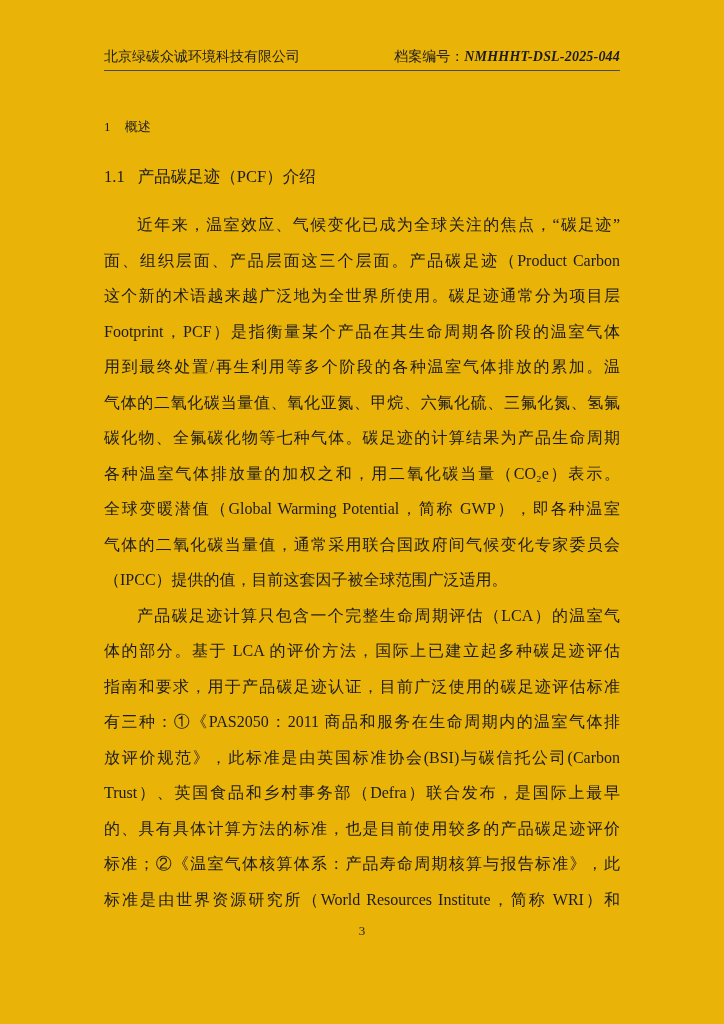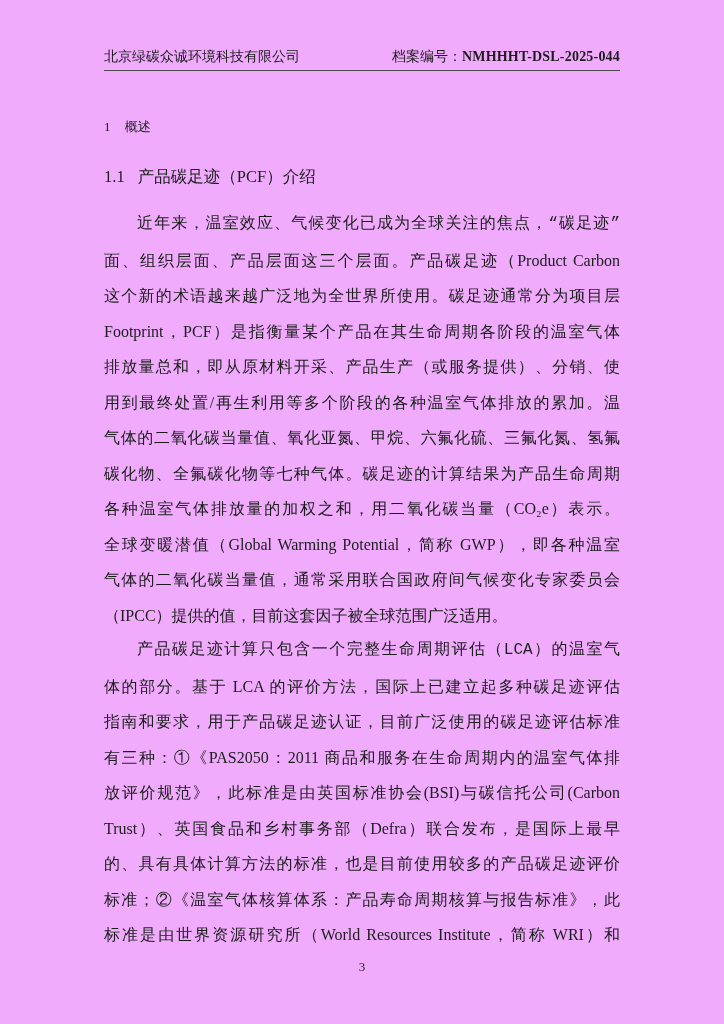--- a/index.html
+++ b/index.html
@@ -1,37 +1,37 @@
 <!DOCTYPE html>
 <html><head>
 <meta charset="utf-8">
 <style>
   html, body { margin: 0; padding: 0; background: #ffffff; }
   .page {
     position: relative;
     width: 724px;
     height: 1024px;
     margin: 0 auto;
-    background: #f0abfc;
+    background: #eab308;
     box-sizing: border-box;
     padding: 48px 104px 0 104px;
     font-family: "Liberation Serif", "DejaVu Serif", serif;
     color: #1c1c1c;
     overflow: hidden;
   }
   .doc-header {
     display: flex;
     justify-content: space-between;
     align-items: flex-end;
     font-size: 14px;
     line-height: 17px;
     padding-bottom: 5px;
     border-bottom: 1px solid #4a4a4a;
   }
-  .doc-header .file-value { font-weight: bold; letter-spacing: 0.2px; }
+  .doc-header .file-value { font-weight: bold; letter-spacing: 0.2px; font-style: italic; }
   .h1 {
     margin-top: 44px;
     font-size: 13px;
     line-height: 24px;
     font-weight: normal;
   }
   .h1 .num { margin-right: 1.1em; }
   .h2 {
     margin-top: 27px;
     font-size: 16.5px;
@@ -43,21 +43,21 @@
     margin-top: 19px;
     font-size: 16px;
     line-height: 35.5px;
   }
   .line {
     text-align: justify;
     text-align-last: justify;
     white-space: nowrap;
   }
   .line.no-justify { text-align-last: left; }
-  .line.indent { text-indent: 33px; font-family: Liberation Mono, monospace; }
+  .line.indent { text-indent: 33px; }
   .page-number {
     margin-top: 6px;
     text-align: center;
     font-size: 13px;
     line-height: 16px;
     color: #222;
   }
 </style>
 </head>
 <body>
@@ -75,21 +75,20 @@
 
   <div class="h2">
     <span class="num">1.1</span><span>产品碳足迹（PCF）介绍</span>
   </div>
 
   <div class="body-text">
       <div class="line indent">近年来，温室效应、气候变化已成为全球关注的焦点，“碳足迹”</div>
       <div class="line">面、组织层面、产品层面这三个层面。产品碳足迹（Product Carbon</div>
       <div class="line">这个新的术语越来越广泛地为全世界所使用。碳足迹通常分为项目层</div>
       <div class="line">Footprint，PCF）是指衡量某个产品在其生命周期各阶段的温室气体</div>
-      <div class="line">排放量总和，即从原材料开采、产品生产（或服务提供）、分销、使</div>
       <div class="line">用到最终处置/再生利用等多个阶段的各种温室气体排放的累加。温</div>
       <div class="line">气体的二氧化碳当量值、氧化亚氮、甲烷、六氟化硫、三氟化氮、氢氟</div>
       <div class="line">碳化物、全氟碳化物等七种气体。碳足迹的计算结果为产品生命周期</div>
       <div class="line">各种温室气体排放量的加权之和，用二氧化碳当量（CO₂e）表示。</div>
       <div class="line">全球变暖潜值（Global Warming Potential，简称 GWP），即各种温室</div>
       <div class="line">气体的二氧化碳当量值，通常采用联合国政府间气候变化专家委员会</div>
       <div class="line no-justify">（IPCC）提供的值，目前这套因子被全球范围广泛适用。</div>
       <div class="line indent">产品碳足迹计算只包含一个完整生命周期评估（LCA）的温室气</div>
       <div class="line">体的部分。基于 LCA 的评价方法，国际上已建立起多种碳足迹评估</div>
       <div class="line">指南和要求，用于产品碳足迹认证，目前广泛使用的碳足迹评估标准</div>

